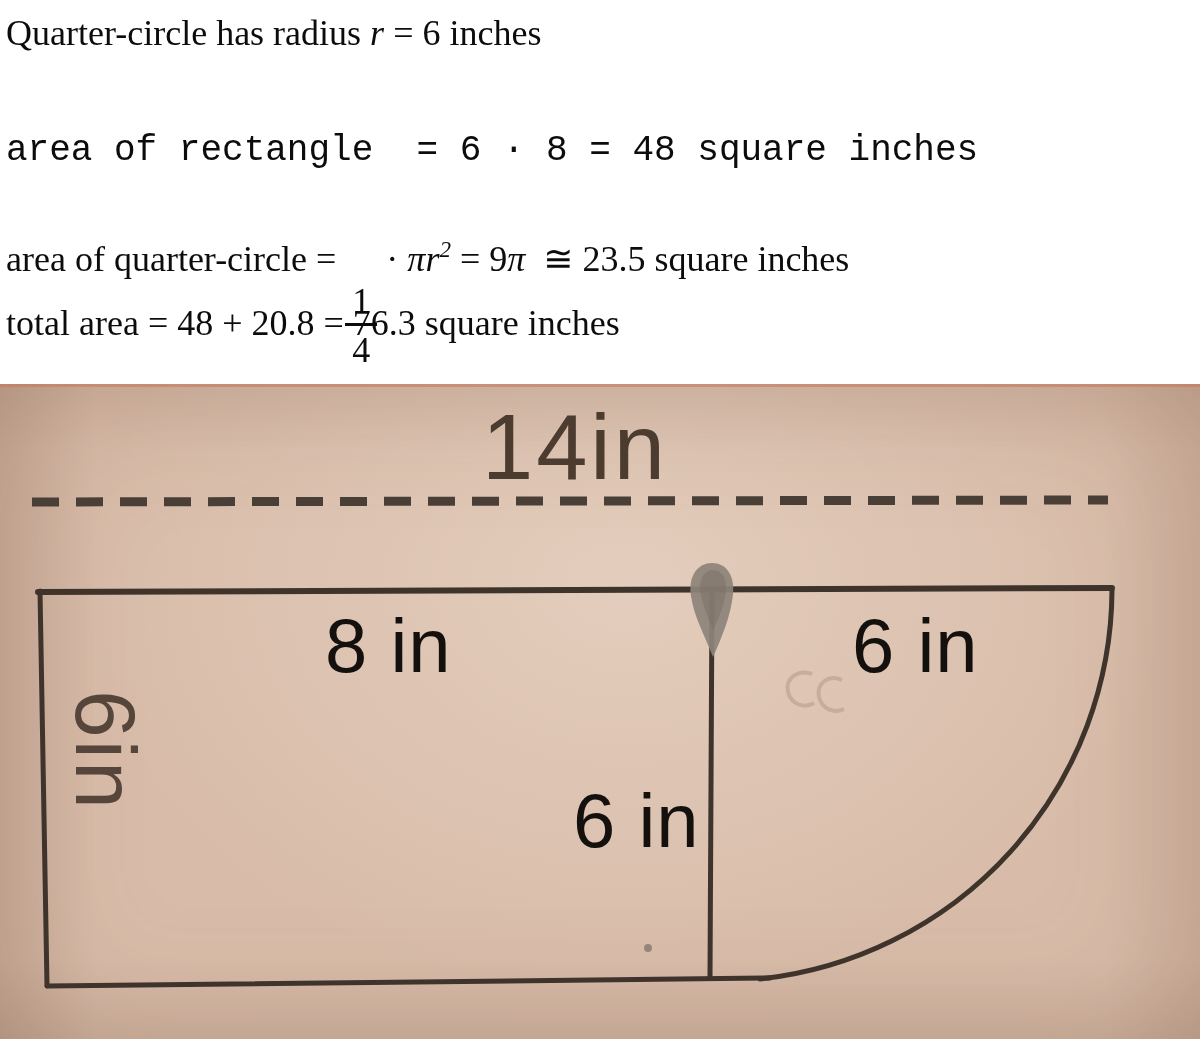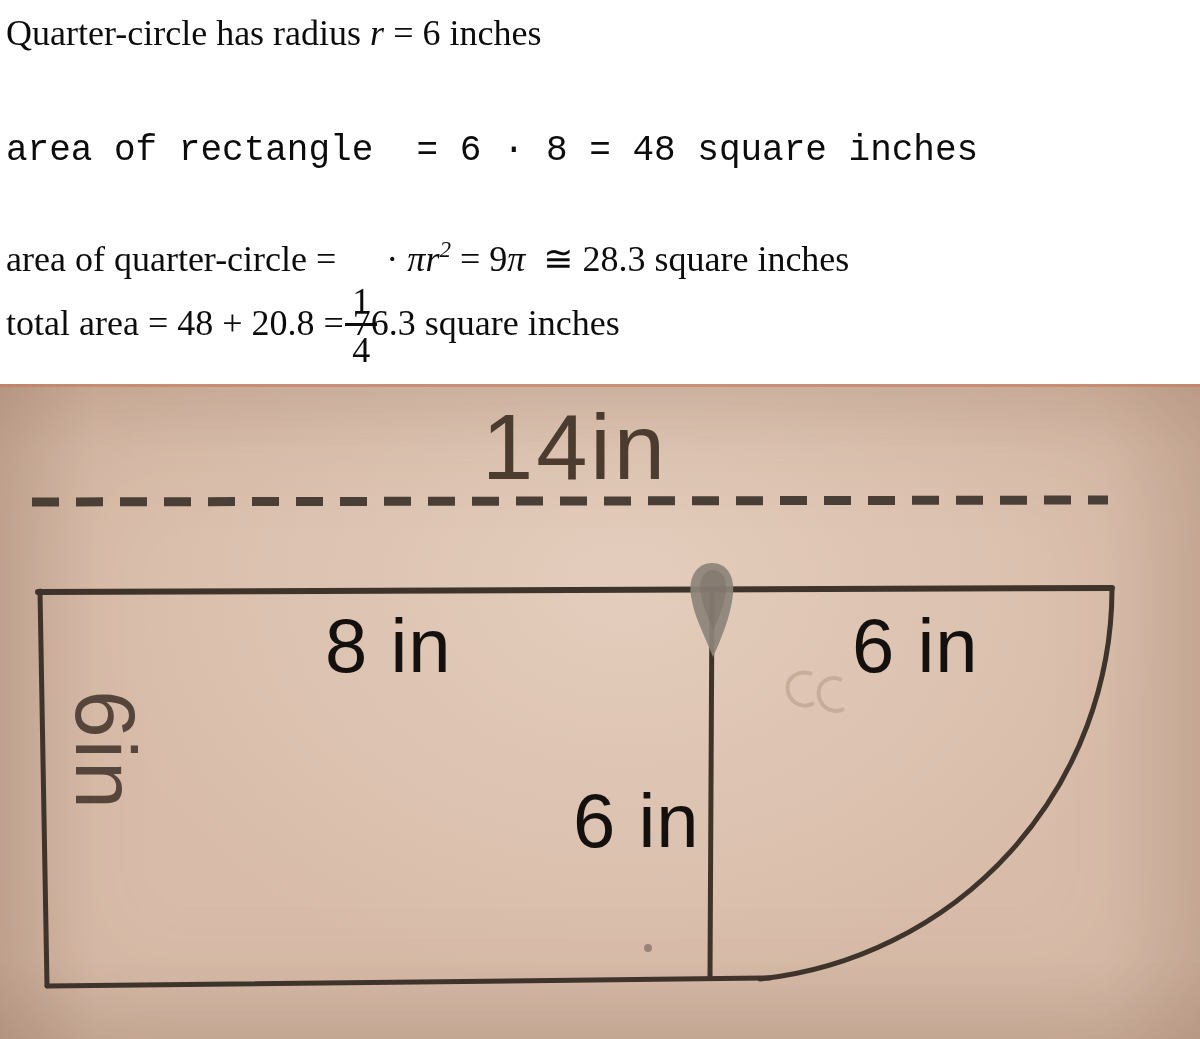--- a/index.html
+++ b/index.html
@@ -70,21 +70,21 @@
 <body>
 
 <div class="canvas">
 
   <section class="solution">
     <div class="mline l1"><span>Quarter-circle has radius </span><i>r</i><span> = 6 inches</span></div>
 
 
     <div class="mline l3">area of rectangle  = 6 · 8 = 48 square inches</div>
 
-    <div class="mline l4"><span>area of quarter-circle = </span><span class="frac"><span class="num">1</span><span class="den">4</span></span><span> · </span><i><span>πr</span><sup>2</sup></i><span> = 9</span><i>π</i><span>  ≅ 28.3 square inches</span></div>
+    <div class="mline l4"><span>area of quarter-circle = </span><span class="frac"><span class="num">1</span><span class="den">4</span></span><span> · </span><i><span>πr</span><sup>2</sup></i><span> = 9</span><i>π</i><span>  ≅ 23.5 square inches</span></div>
 
     <div class="mline l5">total area = 48 + 20.8 = 76.3 square inches</div>
   </section>
 
   <section class="photo">
     <div class="photo-edge"></div>
 
     <svg width="1200" height="670" viewBox="0 0 1200 670">
 
       <path class="dashes" d="M32 118 L1108 116"></path>

